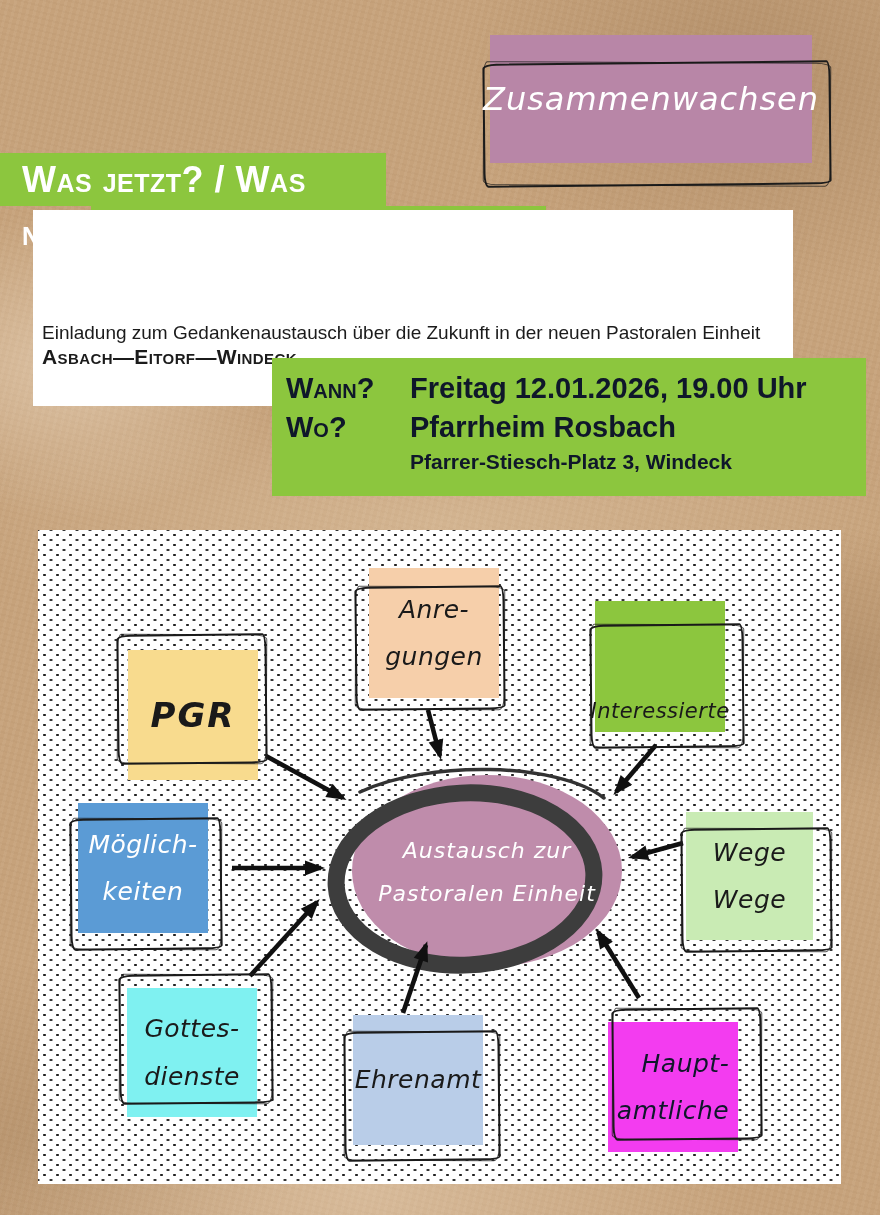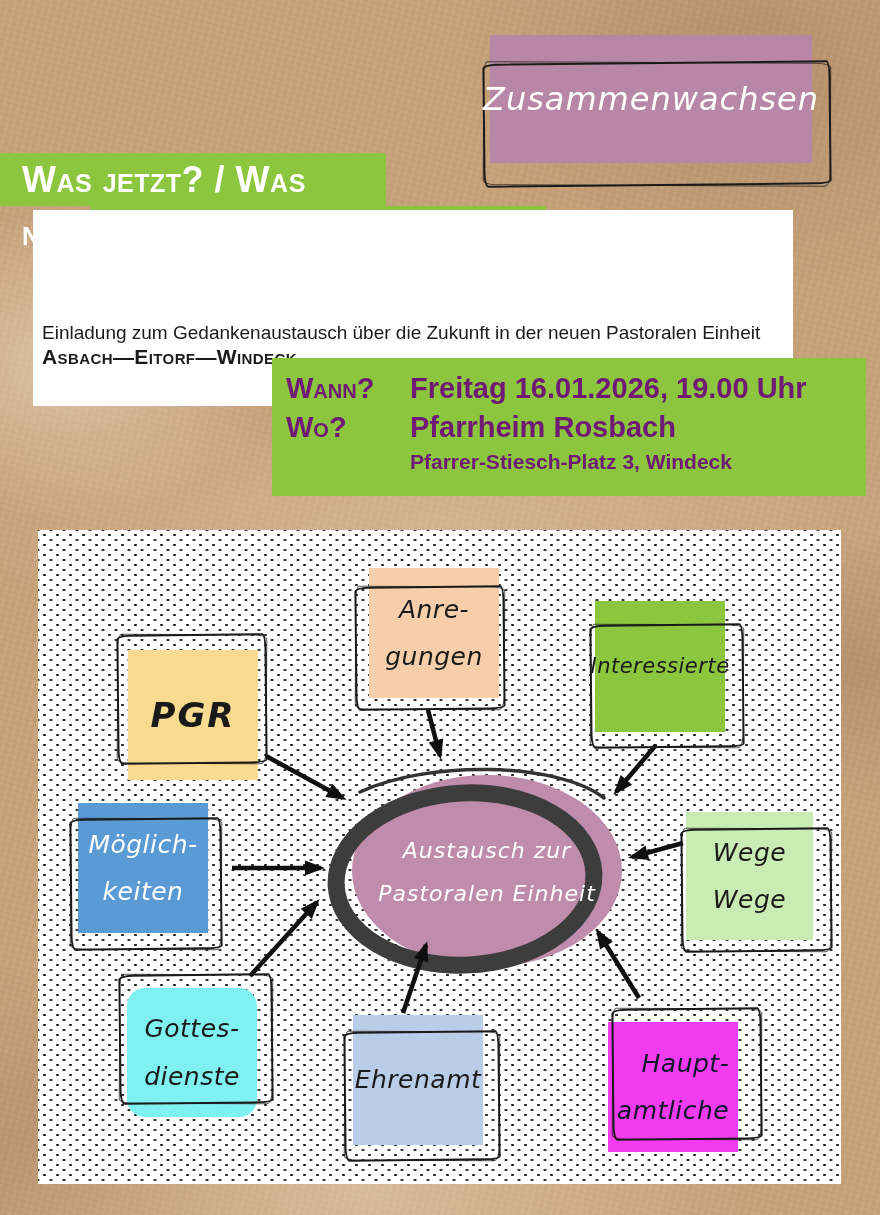--- a/index.html
+++ b/index.html
@@ -32,47 +32,47 @@
     font-family:"DejaVu Sans",sans-serif;font-style:italic;font-size:32px;color:#ffffff;letter-spacing:1px;}
   
   .banner{color:#fff;font-weight:700;font-variant:small-caps;letter-spacing:.5px;}
   .banner1{left:0;top:153px;width:386px;height:53px;line-height:53px;padding-left:22px;font-size:36px;box-sizing:border-box;}
   .banner2{left:91px;top:206px;width:455px;height:56px;line-height:56px;text-align:center;font-size:36px;}
   
   .white-box{left:33px;top:210px;width:760px;height:196px;background:#ffffff;box-sizing:border-box;padding:112px 0 0 9px;color:#1b1b1b;}
   .intro-line1{font-size:19px;white-space:nowrap;}
   .intro-line2{font-size:21px;font-weight:700;font-variant:small-caps;letter-spacing:.4px;margin-top:1px;}
   
-  .event-box{left:272px;top:358px;width:594px;height:138px;box-sizing:border-box;padding:11px 0 0 14px;color:#701a75;font-weight:700;}
+  .event-box{left:272px;top:358px;width:594px;height:138px;box-sizing:border-box;padding:11px 0 0 14px;color:#0f172a;font-weight:700;}
   .event-grid{display:grid;grid-template-columns:124px auto;}
   .ev-label{font-variant:small-caps;font-size:29px;line-height:39px;}
   .ev-value{font-size:29px;line-height:39px;white-space:nowrap;}
   .ev-address{grid-column:2;font-size:21px;line-height:30px;white-space:nowrap;}
   
   .panel{left:38px;top:530px;width:803px;height:654px;background-color:#ffffff;
     background-image:radial-gradient(circle,#222 1.05px,rgba(0,0,0,0) 1.45px),
                      radial-gradient(circle,#222 1.05px,rgba(0,0,0,0) 1.45px);
     background-size:13px 10px;background-position:0 0,6.5px 5px;}
   .panel svg{position:absolute;left:0;top:0;}
   .box-fill{position:absolute;display:flex;align-items:center;justify-content:center;text-align:center;}
   .box-label{font-family:"DejaVu Sans",sans-serif;font-style:italic;font-size:25px;line-height:1.9;white-space:pre-line;letter-spacing:.5px;}
   
   #b-anregungen{left:331px;top:38px;width:130px;height:130px;}
   #s-anregungen{left:317px;top:56px;width:146px;height:120px;}
-  #b-interessierte{left:557px;top:71px;width:130px;height:131px;}
+  #b-interessierte{left:557px;top:71px;width:130px;height:131px;align-items:flex-end;}
   #s-interessierte{left:552px;top:94px;width:150px;height:120px;}
   #b-interessierte .box-label{font-size:21px;}
   #b-pgr{left:90px;top:120px;width:130px;height:130px;}
   #s-pgr{left:79px;top:104px;width:146px;height:126px;}
   #b-pgr .box-label{font-size:34px;letter-spacing:2px;font-weight:bold;}
   #b-moeglichkeiten{left:40px;top:273px;width:130px;height:130px;}
   #s-moeglichkeiten{left:32px;top:288px;width:148px;height:128px;}
   #b-neuewege{left:648px;top:282px;width:127px;height:128px;}
   #s-neuewege{left:643px;top:298px;width:147px;height:120px;}
-  #b-gottesdienste{left:89px;top:458px;width:130px;height:129px;border-radius:18px;}
+  #b-gottesdienste{left:89px;top:458px;width:130px;height:129px;}
   #s-gottesdienste{left:81px;top:444px;width:150px;height:126px;}
   #b-ehrenamt{left:315px;top:485px;width:130px;height:130px;}
   #s-ehrenamt{left:306px;top:501px;width:152px;height:126px;}
   #b-hauptamtliche{left:570px;top:492px;width:130px;height:130px;}
   #s-hauptamtliche{left:574px;top:478px;width:146px;height:128px;}
   .center-label{position:absolute;left:319px;top:300px;width:260px;text-align:center;color:#ffffff;
     font-family:"DejaVu Sans",sans-serif;font-style:italic;font-size:22px;line-height:1.95;white-space:pre-line;letter-spacing:1px;}
 </style>
 </head>
 <body>
@@ -87,21 +87,21 @@
   <div class="abs banner banner2" style="background: rgb(140, 198, 62);">… in Zeiten des Umbruchs</div>
 
   <div class="abs white-box">
     <div class="intro-line1">Einladung zum Gedankenaustausch über die Zukunft in der neuen Pastoralen Einheit</div>
     <div class="intro-line2">Asbach—Eitorf—Windeck</div>
   </div>
 
   <div class="abs event-box" style="background: rgb(140, 198, 62);">
     <div class="event-grid">
       <div class="ev-label">Wann?</div>
-      <div class="ev-value">Freitag 16.01.2026, 19.00 Uhr</div>
+      <div class="ev-value">Freitag 12.01.2026, 19.00 Uhr</div>
       <div class="ev-label">Wo?</div>
       <div class="ev-value">Pfarrheim Rosbach</div>
       <div class="ev-address">Pfarrer-Stiesch-Platz 3, Windeck</div>
     </div>
   </div>
 
   <div class="abs panel">
 
     <svg width="803" height="654" viewBox="0 0 803 654">
       <defs>

